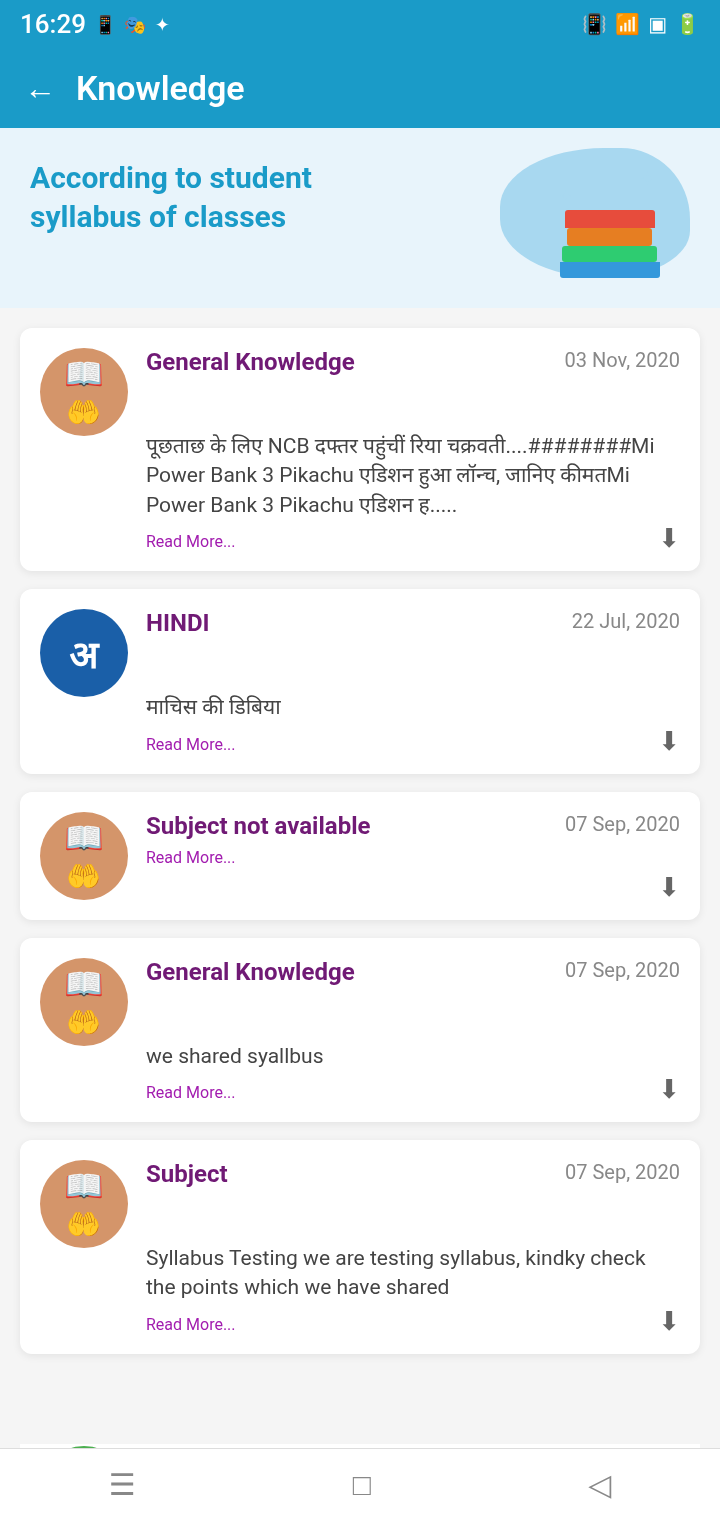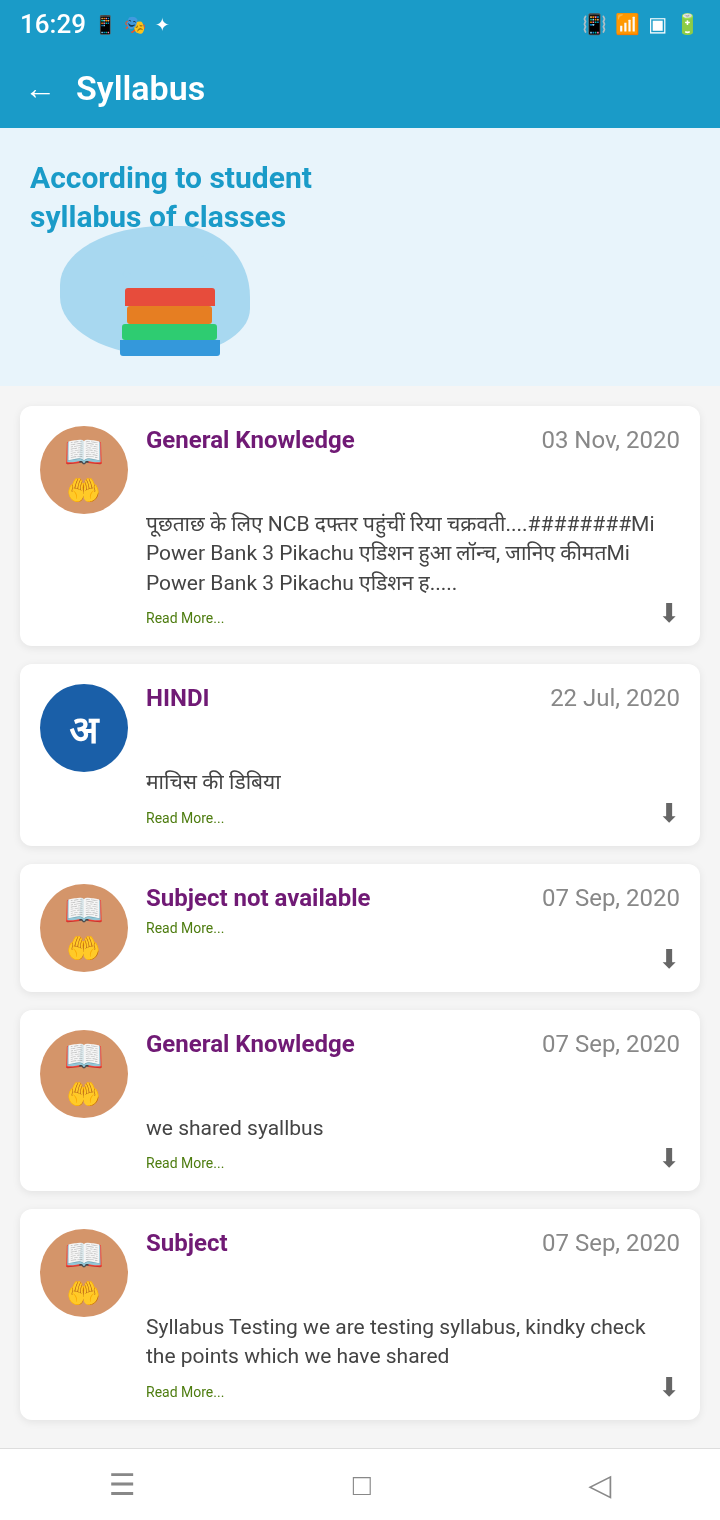--- a/index.html
+++ b/index.html
@@ -68,21 +68,20 @@
     
     .hero-section {
       background: #e8f4fb;
       padding: 30px 30px 20px 30px;
       display: flex;
       justify-content: space-between;
       align-items: flex-start;
       min-height: 160px;
       position: relative;
       overflow: hidden;
-      flex-direction: column;
     }
     .hero-text {
       color: #1a9bc8;
       font-size: 30px;
       font-weight: 700;
       line-height: 1.3;
       max-width: 360px;
     }
     .hero-illustration {
       position: relative;
@@ -171,35 +170,35 @@
       justify-content: space-between;
       align-items: flex-start;
     }
     .card-title {
       font-size: 24px;
       font-weight: 700;
       color: #701a75;
       margin-bottom: 8px;
     }
     .card-date {
-      font-size: 24px;
+      font-size: 20px;
       color: #888;
       white-space: nowrap;
       margin-left: 10px;
     }
     .card-description {
       font-size: 21px;
       color: #444;
       line-height: 1.4;
       margin-bottom: 12px;
       margin-top: 48px;
     }
     .read-more {
-      color: #4d7c0f;
-      font-size: 14px;
+      color: #a21caf;
+      font-size: 16px;
       cursor: pointer;
     }
     .download-btn {
       position: absolute;
       bottom: 18px;
       right: 20px;
       color: #666;
       font-size: 26px;
       cursor: pointer;
     }
@@ -250,21 +249,21 @@
   <div class="status-icons">
     <span class="status-icon">📳</span>
     <span class="status-icon">📶</span>
     <span class="status-icon">▣</span>
     <span class="status-icon">🔋</span>
   </div>
 </div>
 
 <div class="header">
   <span class="back-btn">←</span>
-  <span class="header-title">Syllabus</span>
+  <span class="header-title">Knowledge</span>
 </div>
 
 <div class="hero-section">
   <div class="hero-text">
     <div>According to student</div>
     <div>syllabus of classes</div>
   </div>
   <div class="hero-illustration">
     <div class="blob"></div>
     <div class="books-stack">

